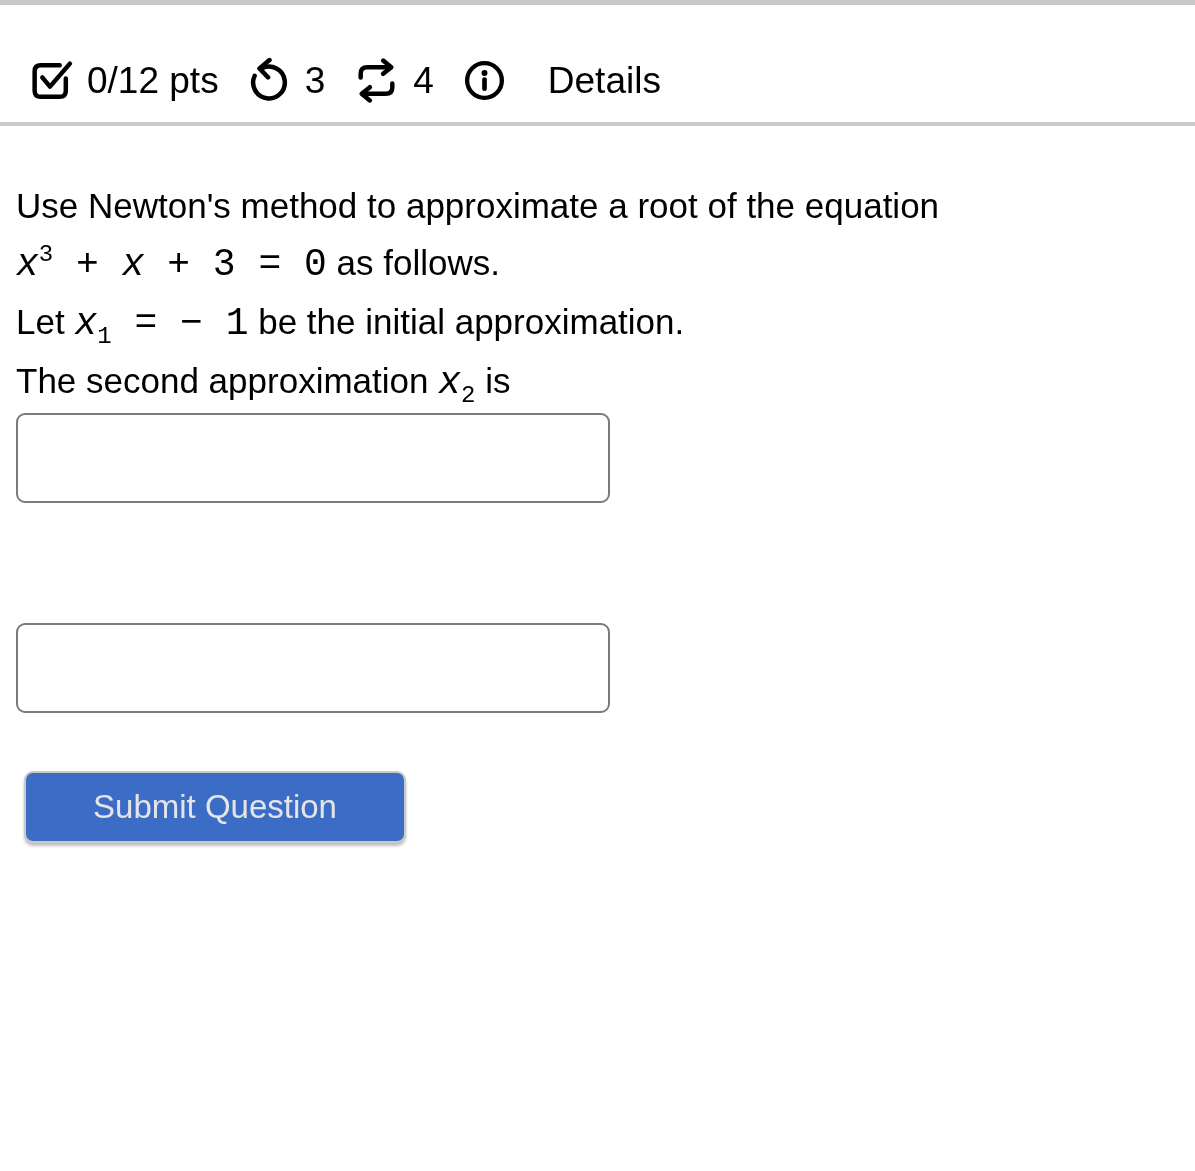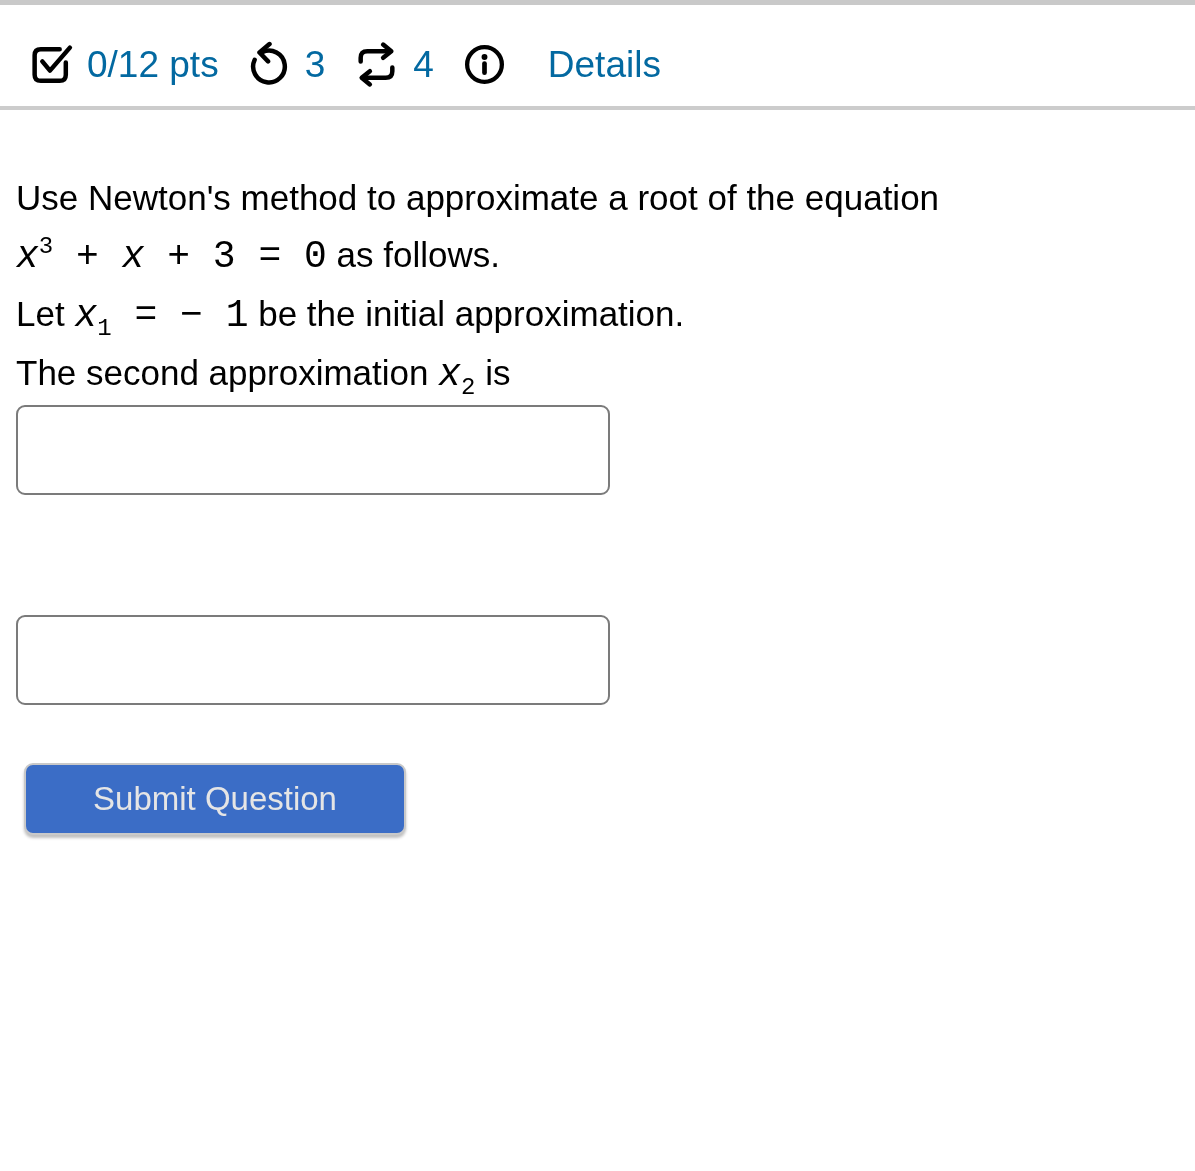--- a/index.html
+++ b/index.html
@@ -47,32 +47,32 @@
   .nav-btn {
     flex:1 1 50%;
     display:flex; align-items:center; justify-content:center;
     background:#f8f8f8; border:none; cursor:pointer; padding:0;
   }
   .nav-btn.next { background:#d9d9d9; margin-left:2px; }
 
   
   .status-row {
     display:flex; align-items:center;
-    margin:36px 0 0 28px;
-    font-size:37px; color:#0369a1;
+    margin:52px 0 0 28px;
+    font-size:37px; color:#000000;
   }
   .status-row .ic { flex:0 0 auto; display:block; }
   .s-gap-sm { margin-left:12px; }
   .s-gap-lg { margin-left:27px; }
   .details-group { display:flex; align-items:center; cursor:pointer;gap:28px; }
 
   .divider { margin-top:18px; height:4px; width:100%; background:#cccccc; }
 
   
-  .problem { padding:51px 28px 0 16px;margin-top:8px; }
+  .problem { padding:51px 28px 0 16px; }
   .pline { font-size:35px; line-height:57px; color:#000; }
   .math { font-family:Liberation Mono, monospace; font-size:38px;text-align:right; }
   .mvar { font-style:italic; }
   .math sup { font-size:24px; line-height:0; vertical-align:super; }
   .math sub { font-size:24px; line-height:0; vertical-align:sub; }
 
   .answer-box {
     display:block;
     width:594px; height:90px;
     margin-top:2px;

